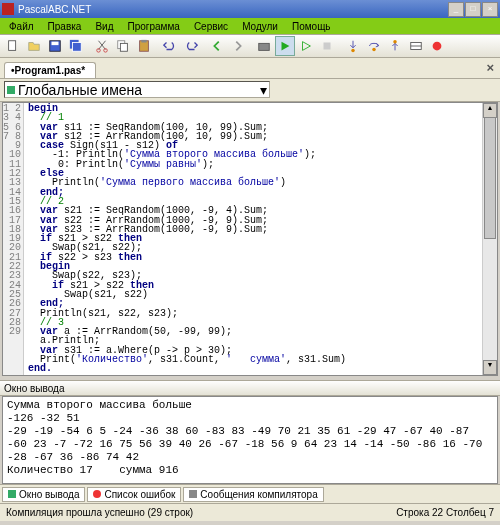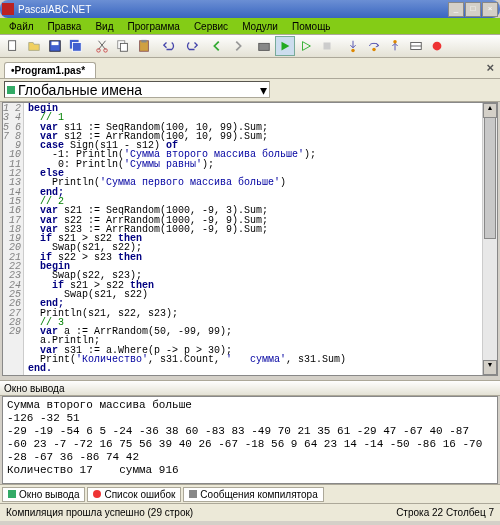--- a/index.html
+++ b/index.html
@@ -1,33 +1,33 @@
 <!DOCTYPE html>
 <html><head>
 <meta charset="utf-8">
 <style>
   body { margin:0; font-family:Tahoma,Arial,sans-serif; font-size:10px; background:#d4d0c8; overflow:hidden; width:500px; height:525px; }
-  .titlebar { height:18px; background:linear-gradient(#6b8fd4,#3a66c0); color:#fff; display:flex; align-items:center; padding:0 2px; justify-content:space-between;border-radius:8px; }
+  .titlebar { height:18px; background:linear-gradient(#6b8fd4,#3a66c0); color:#fff; display:flex; align-items:center; padding:0 2px; justify-content:space-between; }
   .titlebar-left { display:flex; align-items:center; gap:4px; }
   .title-icon { width:12px; height:12px; background:#b22; display:inline-block; }
   .winbtns { display:flex; gap:1px; }
   .winbtn { width:14px; height:13px; background:#d4d0c8; border:1px solid #888; font-size:8px; line-height:11px; text-align:center; cursor:default; }
   .menubar { height:16px; background:#84cc16; display:flex; align-items:center; padding:0 4px; gap:4px; border-bottom:1px solid #aca899; }
   .menuitem { padding:1px 5px; }
   .toolbar { height:22px; background:linear-gradient(#fefefe,#e4e2d5); display:flex; align-items:center; padding:0 3px; gap:1px; border-bottom:1px solid #aca899; }
   .tbtn { width:18px; height:18px; border:1px solid transparent; display:flex; align-items:center; justify-content:center; }
   .tbtn.active { border:1px solid #7a9; background:#cde; }
   .tbtn svg { width:14px; height:14px; }
   .tab-row { height:20px; background:#ece9d8; display:flex; align-items:end; padding-left:4px; border-bottom:1px solid #aca899; position:relative;text-align:right; }
   .tab { background:#fff; border:1px solid #aca899; border-bottom:none; padding:2px 10px 2px 6px; font-weight:bold; font-size:10px; border-radius:3px 3px 0 0; }
   .tabclose { position:absolute; right:6px; top:2px; font-size:13px; font-weight:bold; color:#555; }
   .combo-row { height:18px; background:#ece9d8; padding:2px 4px; border-bottom:1px solid #aca899; }
   .combo { width:260px; height:15px; background:#fff; border:1px inset #aca899; font-size:14px; padding:0 2px; display:flex; justify-content:space-between; align-items:center; }
   .editor-wrap { display:flex; height:272px; background:#fff; border:1px solid #888; margin:0 2px; }
-  .gutter { width:18px; background:#f0f0f0; border-right:1px solid #ccc; font-family:Consolas,'Courier New',monospace; font-size:10px; text-align:right; padding:1px 2px 0 0; line-height:9.3px; color:#808080;font-style:italic; }
+  .gutter { width:18px; background:#f0f0f0; border-right:1px solid #ccc; font-family:Consolas,'Courier New',monospace; font-size:10px; text-align:right; padding:1px 2px 0 0; line-height:9.3px; color:#808080; }
   .editor { flex:1; font-family:Consolas,'Courier New',monospace; font-size:10px; line-height:9.3px; padding:1px 0 0 4px; white-space:pre; overflow:hidden; }
   .kw { color:#000080; font-weight:bold; }
   .str { color:#0000a0; }
   .cmt { color:#008000; }
   .output-hdr { height:14px; background:linear-gradient(#fefefe,#e4e2d5); border-top:1px solid #aca899; border-bottom:1px solid #aca899; padding:0 4px; font-size:10px; display:flex; align-items:center; margin-top:4px; }
   .output { height:82px; background:#fff; border:1px solid #888; margin:0 2px; font-family:Consolas,'Courier New',monospace; font-size:11px; line-height:13px; padding:2px 4px; white-space:pre-wrap; overflow:hidden; }
   .bottom-tabs { height:18px; background:#ece9d8; display:flex; align-items:center; padding:0 2px; gap:2px; border-top:1px solid #aca899; }
   .btab { border:1px solid #aca899; padding:1px 5px; background:#fff; display:flex; align-items:center; gap:3px; font-size:10px; }
   .btab-icon { width:8px; height:8px; display:inline-block; }
   .statusbar { height:17px; background:#ece9d8; border-top:1px solid #aca899; display:flex; align-items:center; justify-content:space-between; padding:0 6px; font-size:10px; }
@@ -227,21 +227,21 @@
   <span class="cmt">// 1</span>
   <span class="kw">var</span><span> s11 := SeqRandom(100, 10, 99).Sum;</span>
   <span class="kw">var</span><span> s12 := ArrRandom(100, 10, 99).Sum;</span>
   <span class="kw">case</span><span> Sign(s11 - s12) </span><span class="kw">of</span>
 <span>    -1: Println(</span><span class="str">'Сумма второго массива больше'</span><span>);</span>
 <span>     0: Println(</span><span class="str">'Суммы равны'</span><span>);</span>
   <span class="kw">else</span>
 <span>    Println(</span><span class="str">'Сумма первого массива больше'</span><span>)</span>
   <span class="kw">end;</span>
   <span class="cmt">// 2</span>
-  <span class="kw">var</span><span> s21 := SeqRandom(1000, -9, 3).Sum;</span>
+  <span class="kw">var</span><span> s21 := SeqRandom(1000, -9, 4).Sum;</span>
   <span class="kw">var</span><span> s22 := ArrRandom(1000, -9, 9).Sum;</span>
   <span class="kw">var</span><span> s23 := ArrRandom(1000, -9, 9).Sum;</span>
   <span class="kw">if</span><span> s21 &gt; s22 </span><span class="kw">then</span>
 <span>    Swap(s21, s22);</span>
   <span class="kw">if</span><span> s22 &gt; s23 </span><span class="kw">then</span>
   <span class="kw">begin</span>
 <span>    Swap(s22, s23);</span>
     <span class="kw">if</span><span> s21 &gt; s22 </span><span class="kw">then</span>
 <span>      Swap(s21, s22)</span>
   <span class="kw">end;</span>

